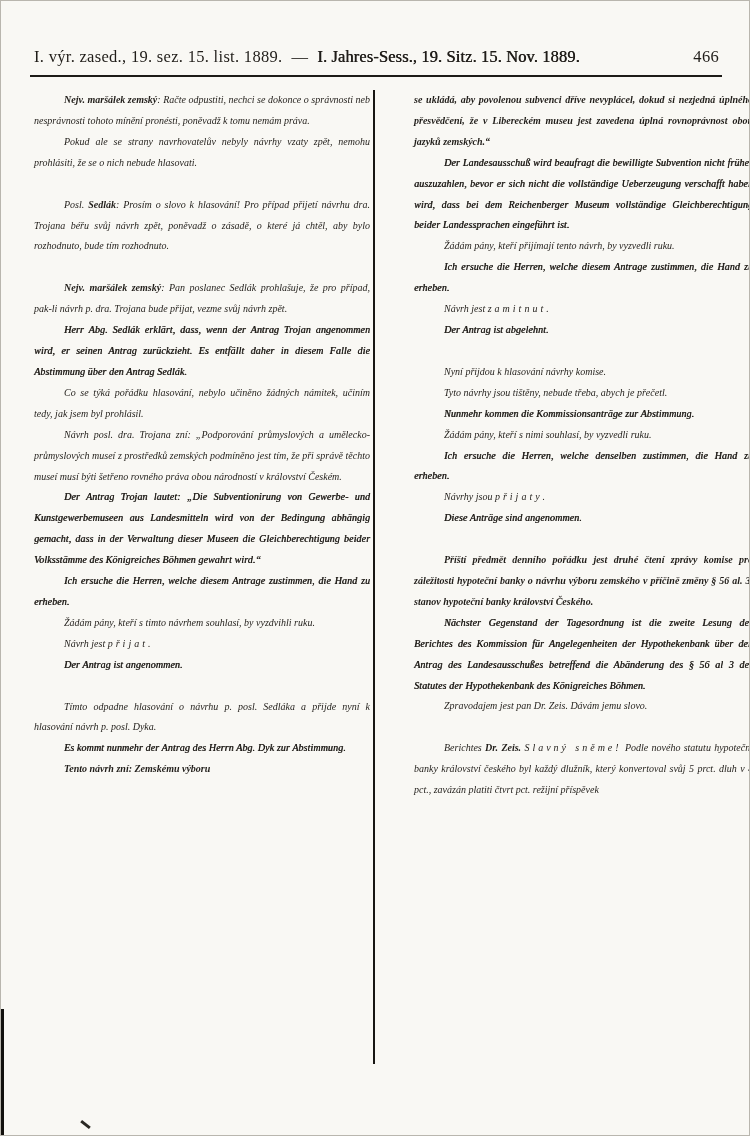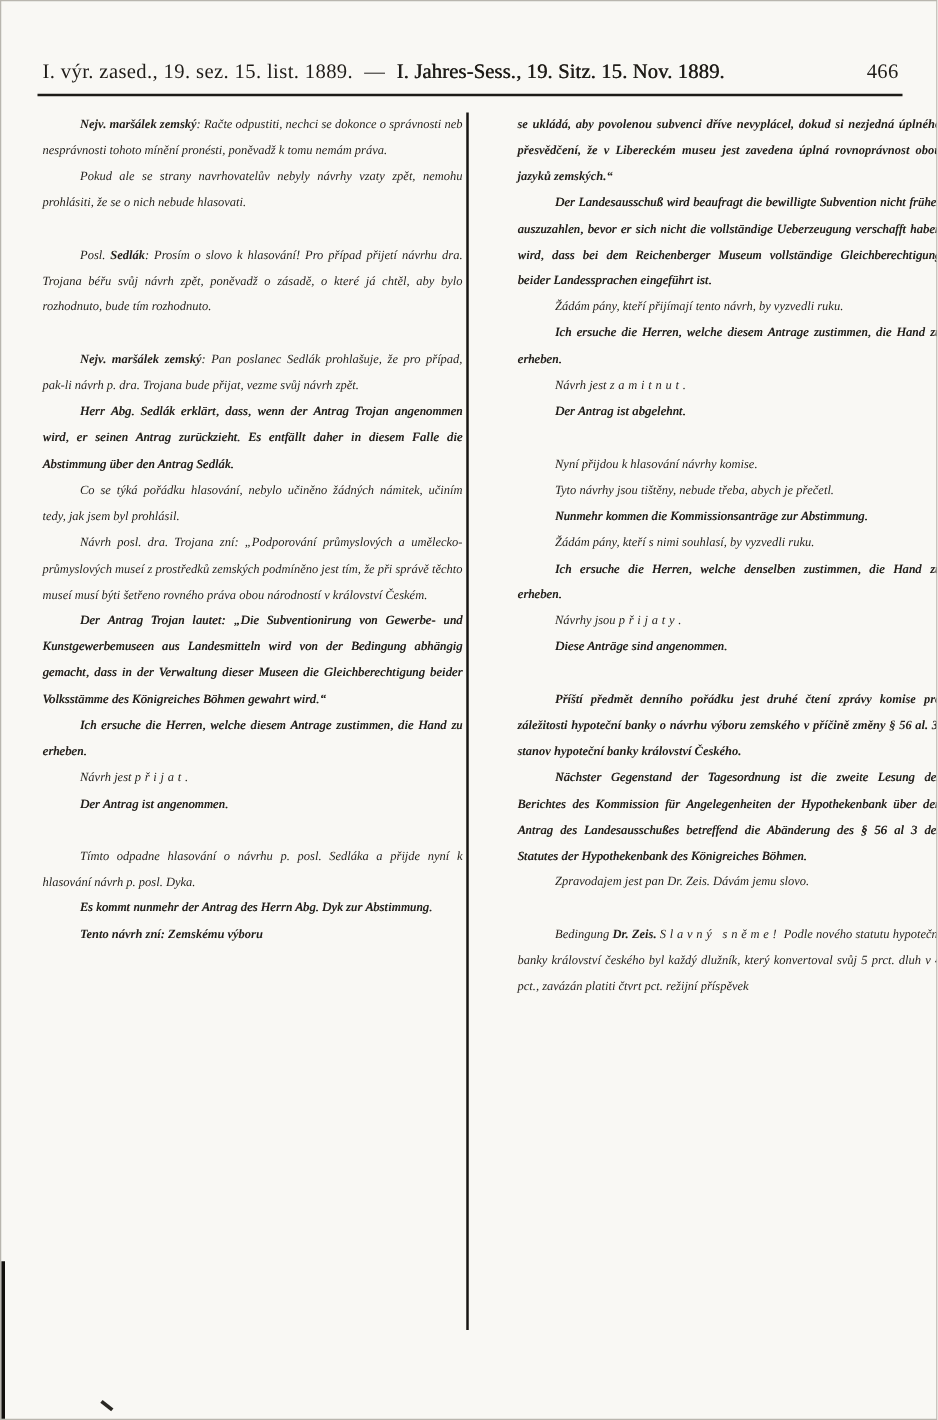--- a/index.html
+++ b/index.html
@@ -91,20 +91,21 @@
     <div class="col left" id="col-left">
         <p class="para"><span class="seg b">Nejv. maršálek zemský</span><span class="seg n">: Račte odpustiti, nechci se dokonce o správnosti neb nesprávnosti tohoto mínění pronésti, poněvadž k tomu nemám práva.</span></p>
         <p class="para"><span class="seg n">Pokud ale se strany navrhovatelův nebyly návrhy vzaty zpět, nemohu prohlásiti, že se o nich nebude hlasovati.</span></p>
         <p class="para gap"><span class="seg n">Posl. </span><span class="seg b">Sedlák</span><span class="seg n">: Prosím o slovo k hlasování! Pro případ přijetí návrhu dra. Trojana béřu svůj návrh zpět, poněvadž o zásadě, o které já chtěl, aby bylo rozhodnuto, bude tím rozhodnuto.</span></p>
         <p class="para gap"><span class="seg b">Nejv. maršálek zemský</span><span class="seg n">: Pan poslanec Sedlák prohlašuje, že pro případ, pak-li návrh p. dra. Trojana bude přijat, vezme svůj návrh zpět.</span></p>
         <p class="para"><span class="seg f">Herr Abg. Sedlák erklärt, dass, wenn der Antrag Trojan angenommen wird, er seinen Antrag zurückzieht. Es entfällt daher in diesem Falle die Abstimmung über den Antrag Sedlák.</span></p>
         <p class="para"><span class="seg n">Co se týká pořádku hlasování, nebylo učiněno žádných námitek, učiním tedy, jak jsem byl prohlásil.</span></p>
         <p class="para"><span class="seg n">Návrh posl. dra. Trojana zní: „Podporování průmyslových a umělecko-průmyslových museí z prostředků zemských podmíněno jest tím, že při správě těchto museí musí býti šetřeno rovného práva obou národností v království Českém.</span></p>
         <p class="para"><span class="seg f">Der Antrag Trojan lautet: „Die Subventionirung von Gewerbe- und Kunstgewerbemuseen aus Landesmitteln wird von der Bedingung abhängig gemacht, dass in der Verwaltung dieser Museen die Gleichberechtigung beider Volksstämme des Königreiches Böhmen gewahrt wird.“</span></p>
         <p class="para"><span class="seg f">Ich ersuche die Herren, welche diesem Antrage zustimmen, die Hand zu erheben.</span></p>
+        <p class="para"><span class="seg n">Žádám pány, kteří s timto návrhem souhlasí, by vyzdvihli ruku.</span></p>
         <p class="para"><span class="seg n">Návrh jest </span><span class="seg sp">přijat</span><span class="seg n">.</span></p>
         <p class="para"><span class="seg f">Der Antrag ist </span><span class="seg f sp">angenommen</span><span class="seg f">.</span></p>
         <p class="para gap"><span class="seg n">Tímto odpadne hlasování o návrhu p. posl. Sedláka a přijde nyní k hlasování návrh p. posl. Dyka.</span></p>
         <p class="para"><span class="seg f">Es kommt nunmehr der Antrag des Herrn Abg. Dyk zur Abstimmung.</span></p>
         <p class="para"><span class="seg b">Tento návrh zní: Zemskému výboru</span></p>
       </div>
     <div class="divider"></div>
     <div class="col right" id="col-right">
         <p class="para noindent"><span class="seg b">se ukládá, aby povolenou subvenci dříve nevyplácel, dokud si nezjedná úplného přesvědčení, že v Libereckém museu jest zavedena úplná rovnoprávnost obou jazyků zemských.“</span></p>
         <p class="para"><span class="seg f">Der Landesausschuß wird beaufragt die bewilligte Subvention nicht früher auszuzahlen, bevor er sich nicht die vollständige Ueberzeugung verschafft haben wird, dass bei dem Reichenberger Museum vollständige Gleichberechtigung beider Landessprachen eingeführt ist.</span></p>
@@ -115,20 +116,20 @@
         <p class="para gap"><span class="seg n">Nyní přijdou k hlasování návrhy komise.</span></p>
         <p class="para"><span class="seg n">Tyto návrhy jsou tištěny, nebude třeba, abych je přečetl.</span></p>
         <p class="para"><span class="seg f">Nunmehr kommen die Kommissionsanträge zur Abstimmung.</span></p>
         <p class="para"><span class="seg n">Žádám pány, kteří s nimi souhlasí, by vyzvedli ruku.</span></p>
         <p class="para"><span class="seg f">Ich ersuche die Herren, welche denselben zustimmen, die Hand zu erheben.</span></p>
         <p class="para"><span class="seg n">Návrhy jsou </span><span class="seg sp">přijaty</span><span class="seg n">.</span></p>
         <p class="para"><span class="seg f">Diese Anträge sind </span><span class="seg f sp">angenommen</span><span class="seg f">.</span></p>
         <p class="para gap"><span class="seg b">Příští předmět denního pořádku jest druhé čtení zprávy komise pro záležitosti hypoteční banky o návrhu výboru zemského v příčině změny § 56 al. 3. stanov hypoteční banky království Českého.</span></p>
         <p class="para"><span class="seg f">Nächster Gegenstand der Tagesordnung ist die zweite Lesung des Berichtes des Kommission für Angelegenheiten der Hypothekenbank über den Antrag des Landesausschußes betreffend die Abänderung des § 56 al 3 des Statutes der Hypothekenbank des Königreiches Böhmen.</span></p>
         <p class="para"><span class="seg n">Zpravodajem jest pan Dr. Zeis. Dávám jemu slovo.</span></p>
-        <p class="para gap"><span class="seg n">Bedingung </span><span class="seg b">Dr. Zeis.</span><span class="seg n"> </span><span class="seg sp">Slavný sněme!</span><span class="seg n"> Podle nového statutu hypoteční banky království českého byl každý dlužník, který konvertoval svůj 5 prct. dluh v 4 pct., zavázán platiti čtvrt pct. režijní příspěvek</span></p>
+        <p class="para gap"><span class="seg n">Berichtes </span><span class="seg b">Dr. Zeis.</span><span class="seg n"> </span><span class="seg sp">Slavný sněme!</span><span class="seg n"> Podle nového statutu hypoteční banky království českého byl každý dlužník, který konvertoval svůj 5 prct. dluh v 4 pct., zavázán platiti čtvrt pct. režijní příspěvek</span></p>
       </div>
   </div>
 
   <div class="edge-line-left"></div>
   <div class="bottom-tick"></div>
 
 </div>
 
 </body></html>

